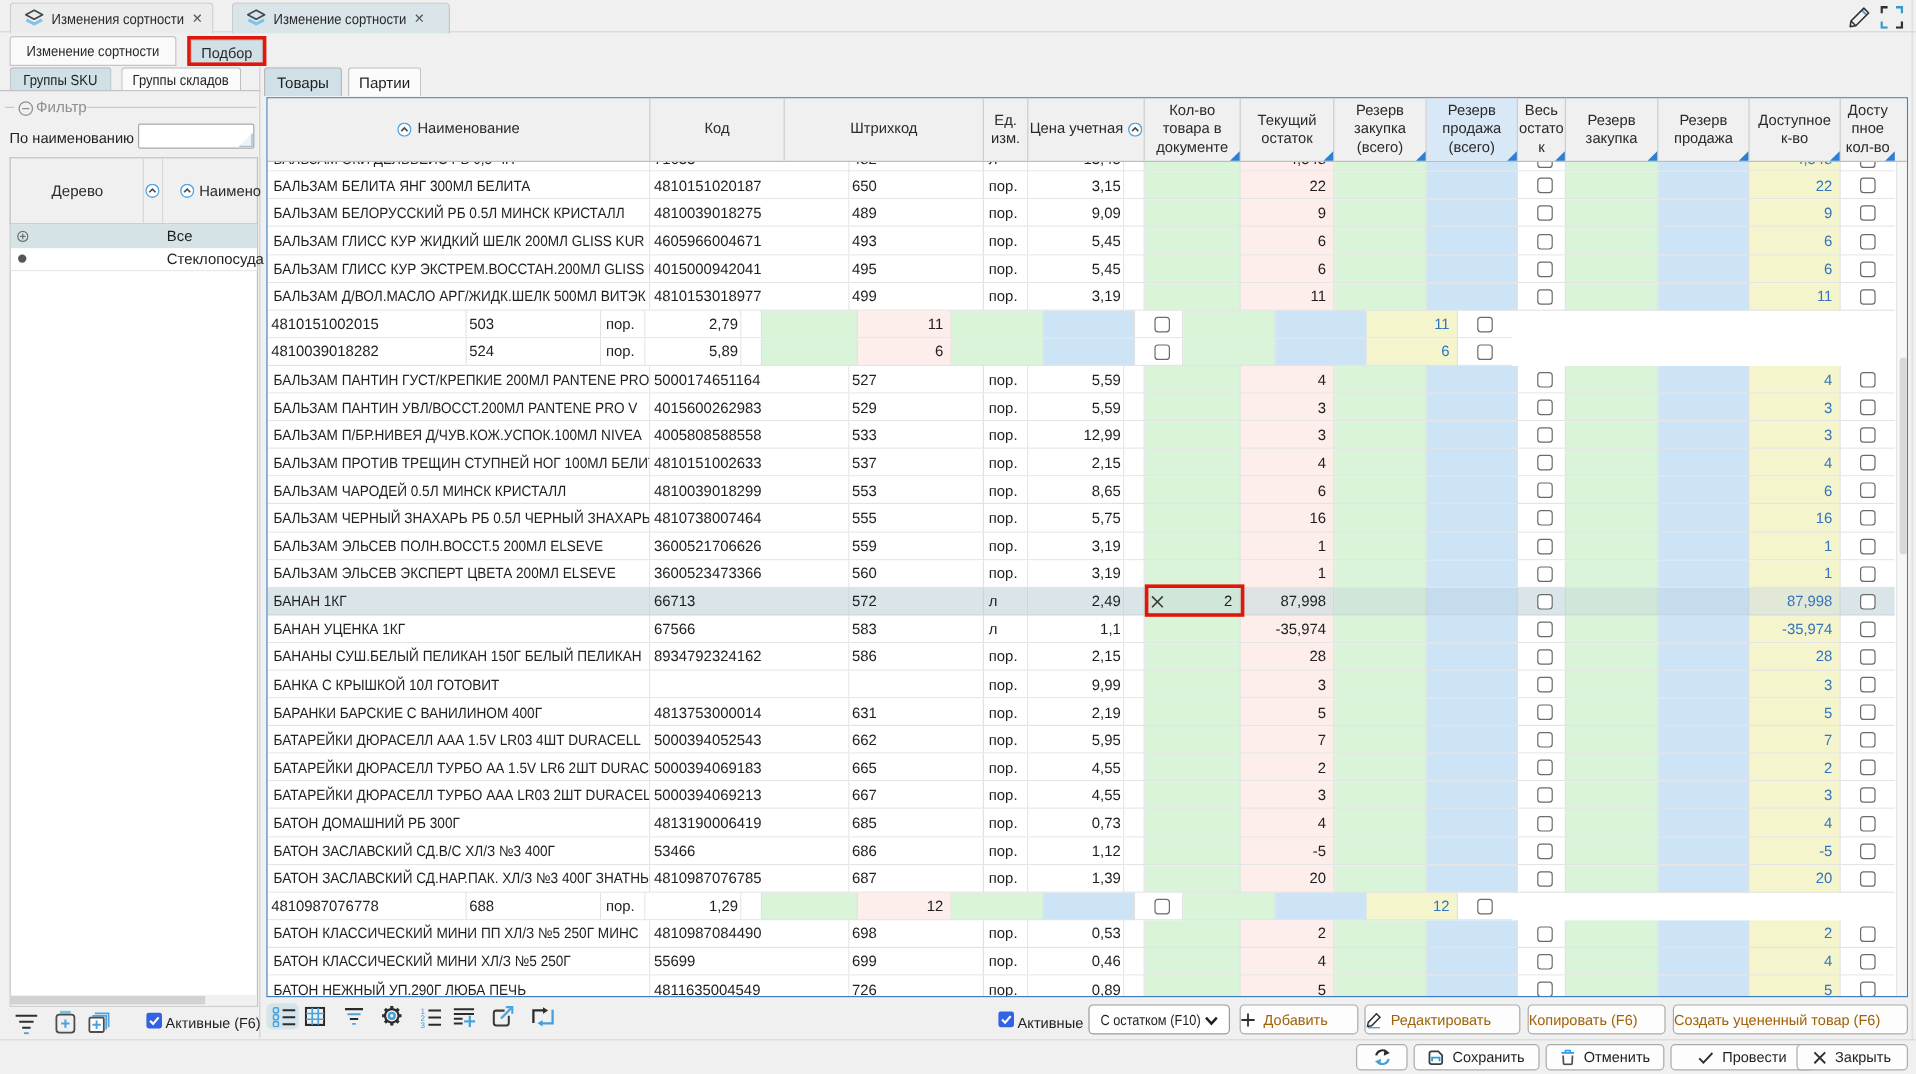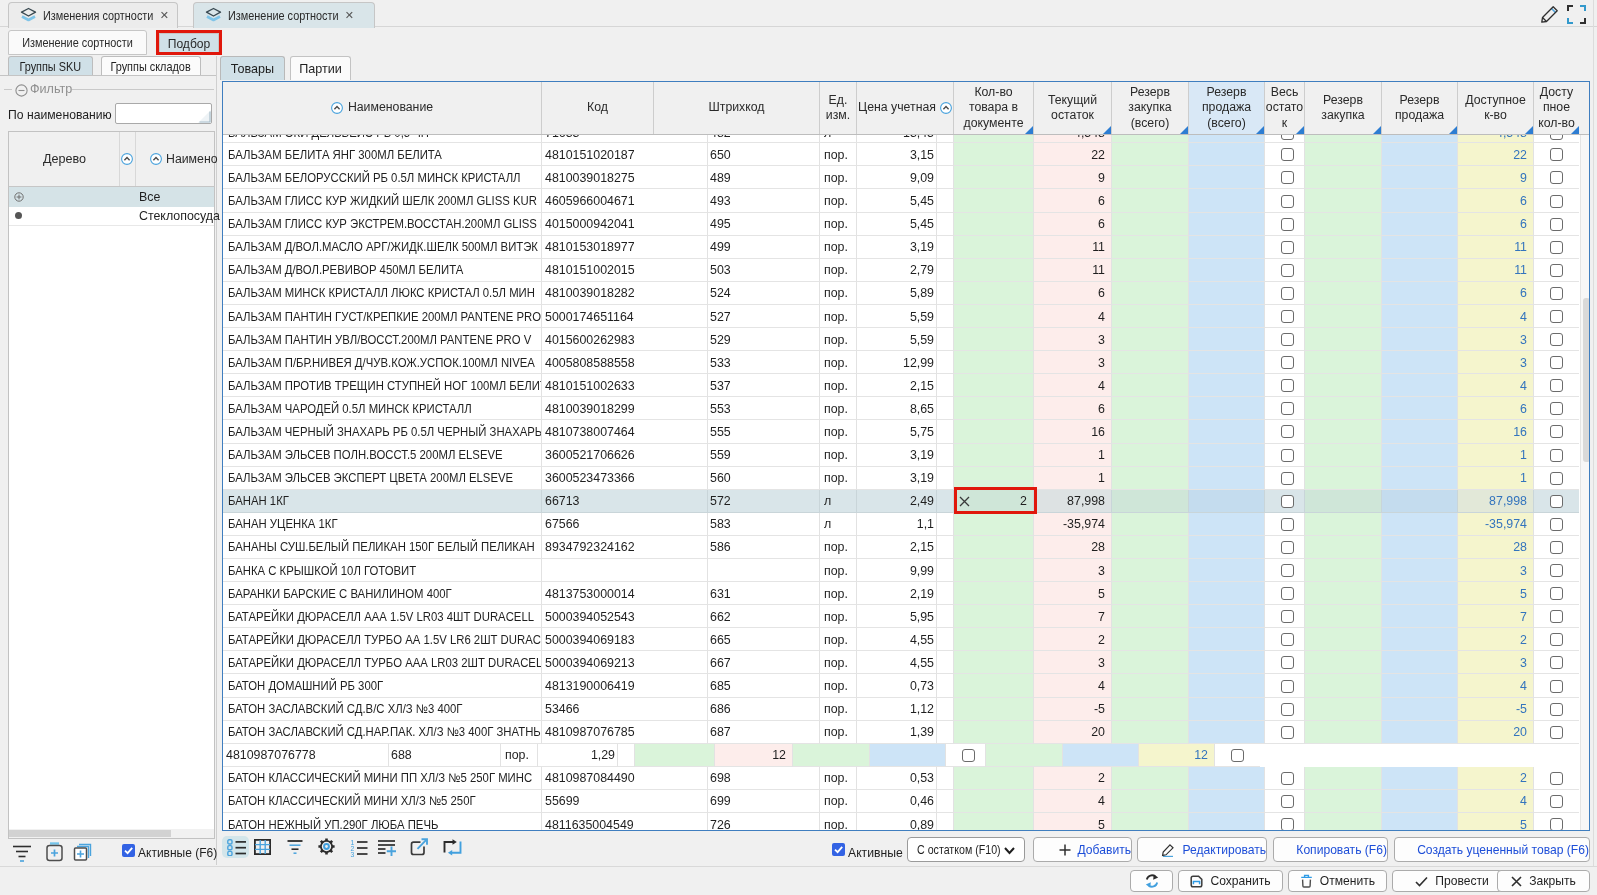--- a/index.html
+++ b/index.html
@@ -90,21 +90,21 @@
 .tr.sel .td.p{background:#dde2e3}
 .tr.sel .td.g2{background:#cfe6d8}
 .tr.sel .td.b{background:#c4dcee}
 .tr.sel .td.y{background:#e2e8d8}
 .xicon{position:absolute;margin-right:auto}
 .tr.sel .td.g{position:relative}
 .tr.sel .td.g .xicon{position:absolute;left:5px;top:6px}
 #vsb{position:absolute;left:1357px;top:53px;width:11px;height:695px;background:#f7f7f7;border-left:1px solid #e4e4e4}
 #vsb i{position:absolute;left:2px;top:163px;width:7px;height:164px;background:#d9d9d9;border-radius:3px}
 
-.tbtn{position:absolute;top:837px;height:25px;background:#fdfdfd;border:1px solid #ababab;border-radius:4px;display:flex;align-items:center;justify-content:flex-end;font-size:12.1px;color:#1d4ed8;white-space:nowrap}
+.tbtn{position:absolute;top:837px;height:25px;background:#fdfdfd;border:1px solid #ababab;border-radius:4px;display:flex;align-items:center;justify-content:flex-start;font-size:12.1px;color:#a16207;white-space:nowrap}
 #dd{left:907px;top:837px;width:118px;height:25px;background:#fff;border:1px solid #9a9a9a;border-radius:4px;font-size:12.1px;display:flex;align-items:center;padding-left:9px;white-space:nowrap}
 #dd svg{position:absolute;right:9px;top:8px}
 #b-add{left:1033px;width:99px}
 #b-edit{left:1137px;width:130px}
 #b-copy{left:1273px;width:115px}
 #b-create{left:1394px;width:196px}
 
 #sep{left:0;top:866px;width:1597px;height:1px;background:#d9d9d9}
 .sbtn{position:absolute;top:870px;height:22px;background:#fdfdfd;border:1px solid #ababab;border-radius:4px;display:flex;align-items:center;justify-content:center;font-size:12.1px;color:#1f1f1f;white-space:nowrap}
 #s-refresh{left:1130px;width:43px}
@@ -395,46 +395,40 @@
           <span class="cb"></span>
         </div>
         <div class="td g2"></div>
         <div class="td b"></div>
         <div class="td y num blue">11</div>
         <div class="td chk2">
           <span class="cb"></span>
         </div>
       </div>
 <div class="tr r5">
-        <div class="td name">
-          <span class="nm">БАЛЬЗАМ Д/ВОЛ.РЕВИВОР 450МЛ БЕЛИТА</span>
-        </div>
         <div class="td bc">4810151002015</div>
         <div class="td code">503</div>
         <div class="td unit">пор.</div>
         <div class="td num pr">2,79</div>
         <div class="td prx"></div>
         <div class="td g num"></div>
         <div class="td p num">11</div>
         <div class="td g2"></div>
         <div class="td b"></div>
         <div class="td chk">
           <span class="cb"></span>
         </div>
         <div class="td g2"></div>
         <div class="td b"></div>
         <div class="td y num blue">11</div>
         <div class="td chk2">
           <span class="cb"></span>
         </div>
       </div>
 <div class="tr r6">
-        <div class="td name">
-          <span class="nm">БАЛЬЗАМ МИНСК КРИСТАЛЛ ЛЮКС КРИСТАЛ 0.5Л МИН</span>
-        </div>
         <div class="td bc">4810039018282</div>
         <div class="td code">524</div>
         <div class="td unit">пор.</div>
         <div class="td num pr">5,89</div>
         <div class="td prx"></div>
         <div class="td g num"></div>
         <div class="td p num">6</div>
         <div class="td g2"></div>
         <div class="td b"></div>
         <div class="td chk">

